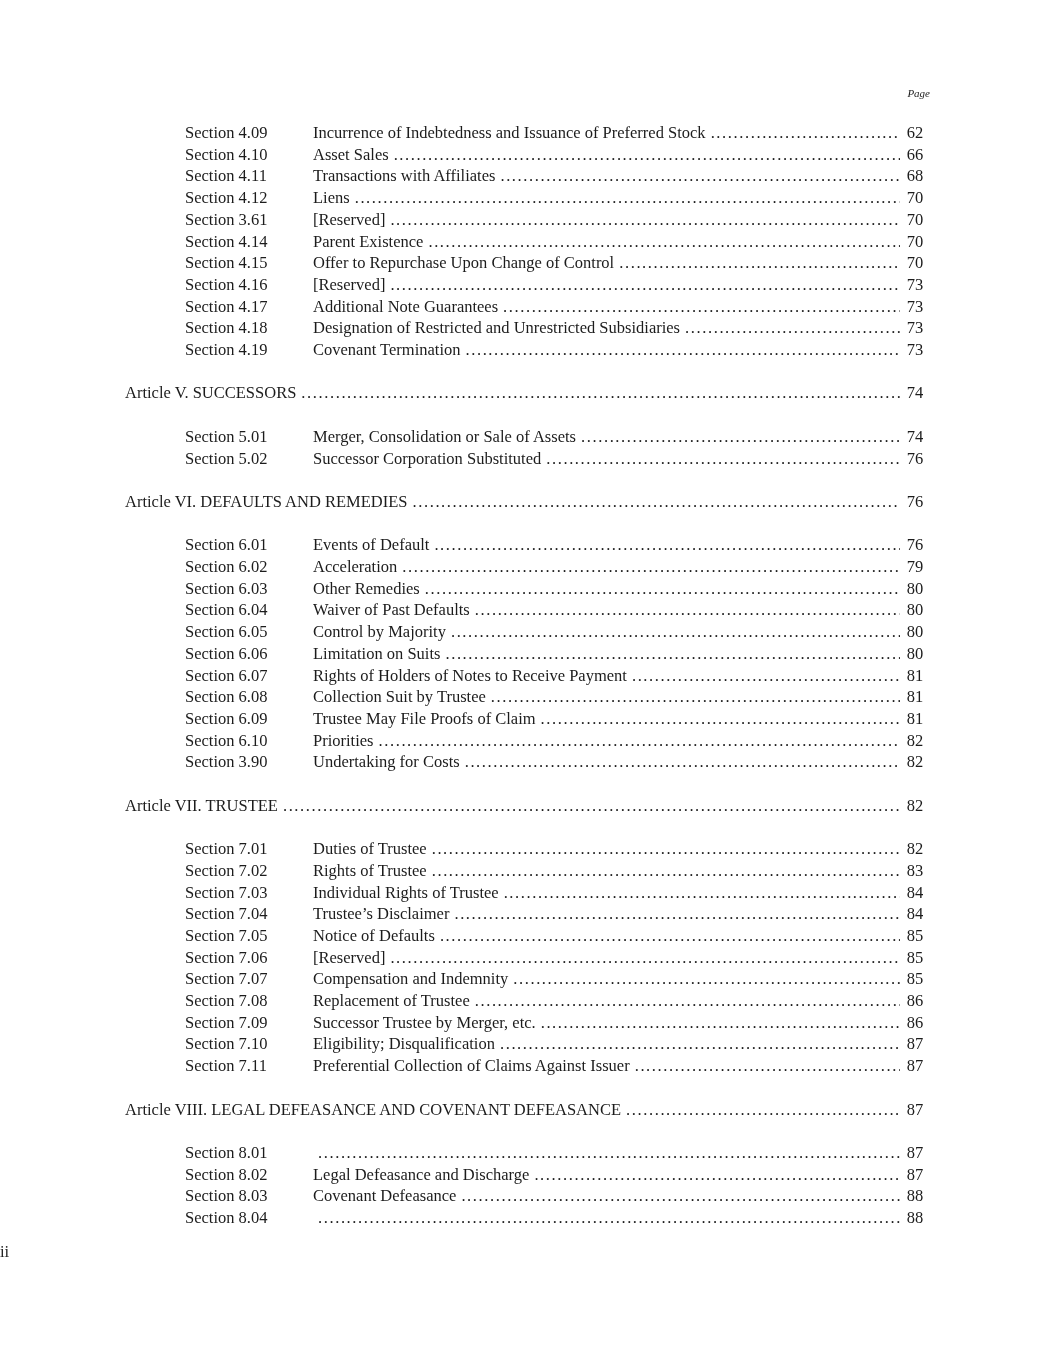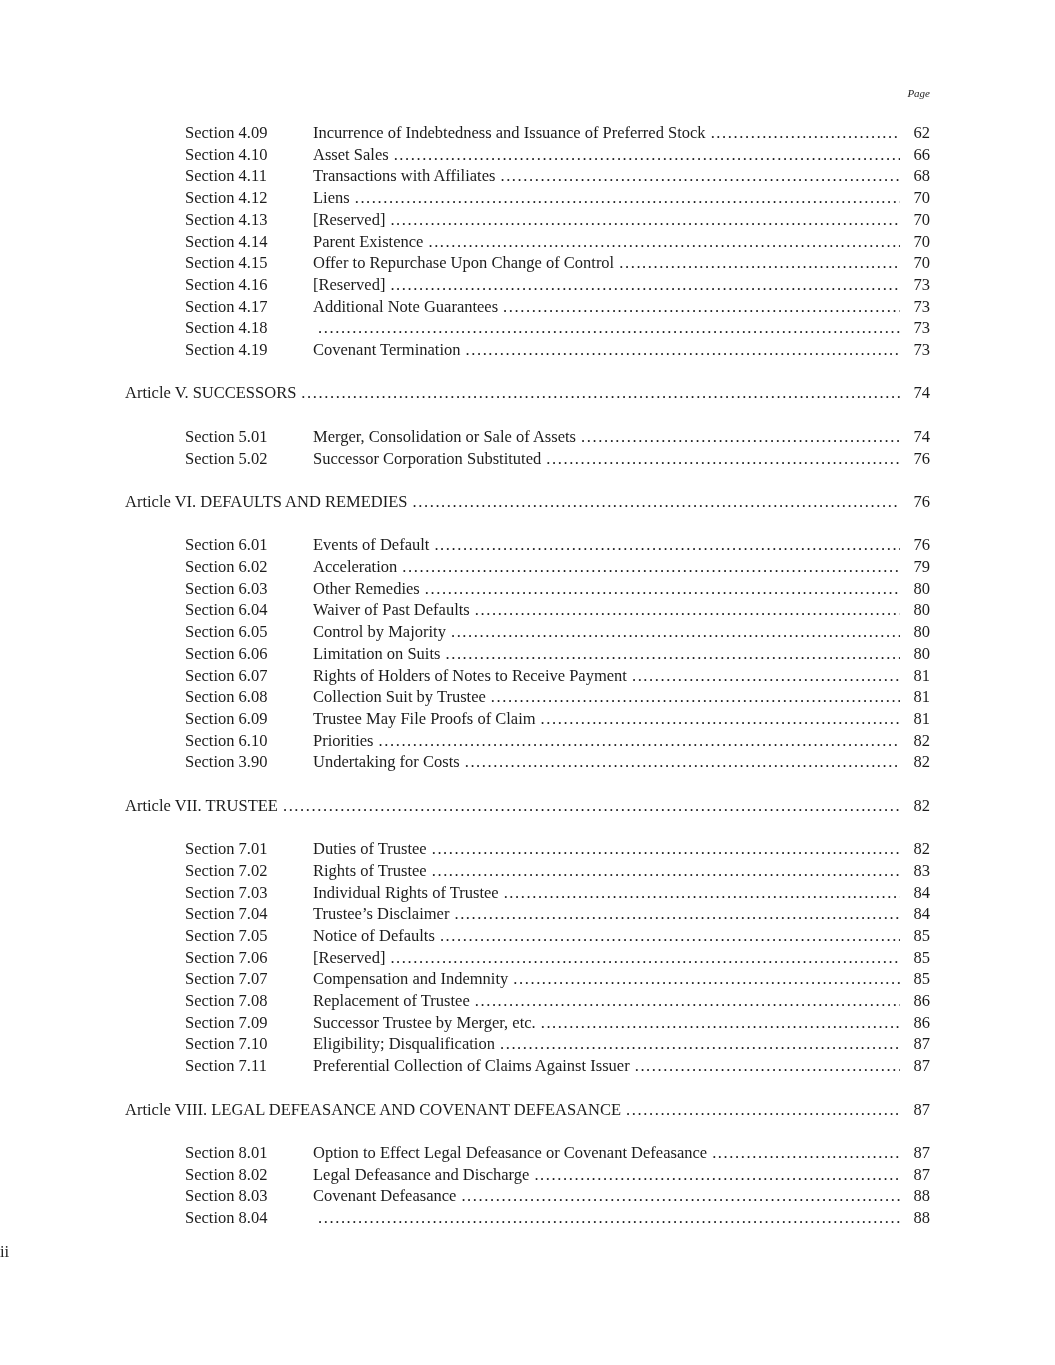--- a/index.html
+++ b/index.html
@@ -35,21 +35,21 @@
   .dots {
     flex: 1 1 auto;
     overflow: hidden;
     white-space: nowrap;
     letter-spacing: 1.6px;
     padding: 0 3px 0 5px;
   }
   .dots::after {
     content: "........................................................................................................................................................................................................................";
   }
-  .pg { flex: 0 0 30px; text-align: right; white-space: nowrap; }
+  .pg { flex: 0 0 30px; text-align: center; white-space: nowrap; }
   .page-footer {
     position: absolute;
     top: 1242px; left: 0;
     width: 100%;
     text-align: left;
     font-size: 16.5px;
   }
 </style>
 </head>
 <body>
@@ -76,21 +76,21 @@
         <span class="dots"></span>
         <span class="pg">68</span>
       </div>
       <div class="row section-row">
         <span class="s-label">Section 4.12</span>
         <span class="s-title">Liens</span>
         <span class="dots"></span>
         <span class="pg">70</span>
       </div>
       <div class="row section-row">
-        <span class="s-label">Section 4.13</span>
+        <span class="s-label">Section 3.61</span>
         <span class="s-title">[Reserved]</span>
         <span class="dots"></span>
         <span class="pg">70</span>
       </div>
       <div class="row section-row">
         <span class="s-label">Section 4.14</span>
         <span class="s-title">Parent Existence</span>
         <span class="dots"></span>
         <span class="pg">70</span>
       </div>
@@ -107,20 +107,21 @@
         <span class="pg">73</span>
       </div>
       <div class="row section-row">
         <span class="s-label">Section 4.17</span>
         <span class="s-title">Additional Note Guarantees</span>
         <span class="dots"></span>
         <span class="pg">73</span>
       </div>
       <div class="row section-row">
         <span class="s-label">Section 4.18</span>
+        <span class="s-title">Designation of Restricted and Unrestricted Subsidiaries</span>
         <span class="dots"></span>
         <span class="pg">73</span>
       </div>
       <div class="row section-row">
         <span class="s-label">Section 4.19</span>
         <span class="s-title">Covenant Termination</span>
         <span class="dots"></span>
         <span class="pg">73</span>
       </div>
     </div>
@@ -290,21 +291,20 @@
       </div>
     </div>
     <div class="toc-group">
       <div class="row article-row">
         <span class="a-title">Article VIII. LEGAL DEFEASANCE AND COVENANT DEFEASANCE</span>
         <span class="dots"></span>
         <span class="pg">87</span>
       </div>
       <div class="row section-row">
         <span class="s-label">Section 8.01</span>
-        <span class="s-title">Option to Effect Legal Defeasance or Covenant Defeasance</span>
         <span class="dots"></span>
         <span class="pg">87</span>
       </div>
       <div class="row section-row">
         <span class="s-label">Section 8.02</span>
         <span class="s-title">Legal Defeasance and Discharge</span>
         <span class="dots"></span>
         <span class="pg">87</span>
       </div>
       <div class="row section-row">

